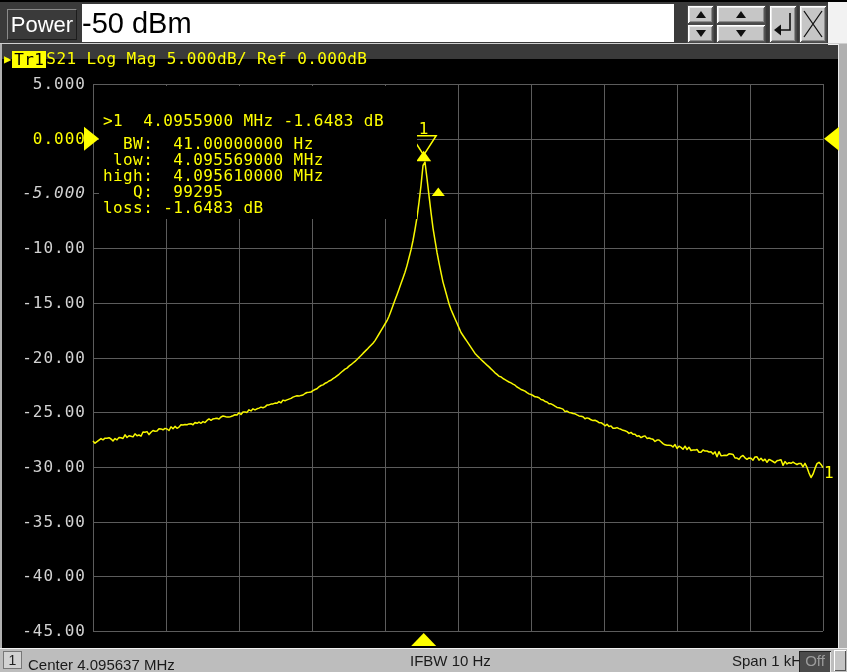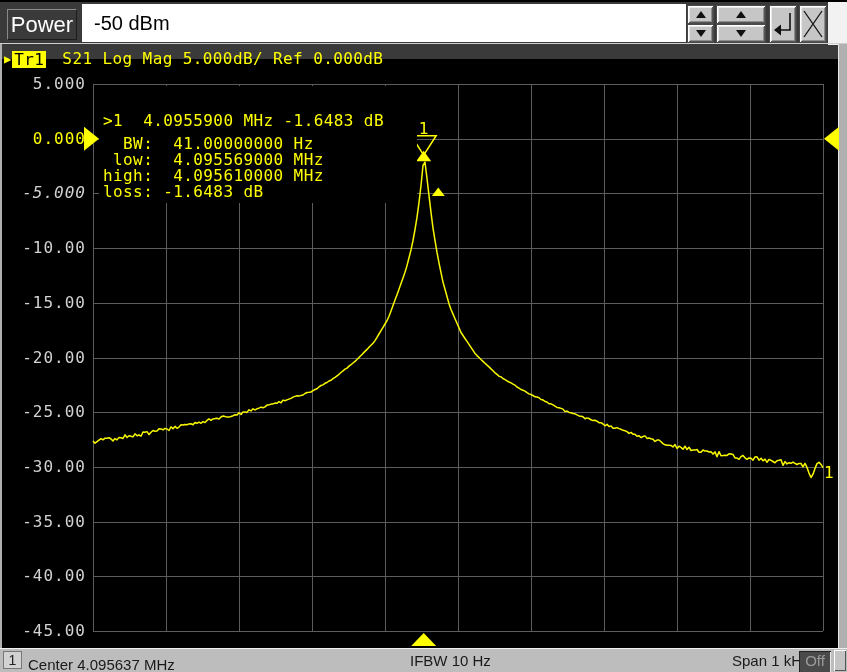--- a/index.html
+++ b/index.html
@@ -7,41 +7,41 @@
        font-family:"DejaVu Sans Mono",monospace;}
   
   .top-bar{position:absolute;left:0;top:0;width:847px;height:59px;
            background:#3a3a3a;border-top:2px solid #000;box-sizing:border-box;}
   .power-btn{position:absolute;left:7px;top:7px;width:68px;height:29px;
              color:#fff;font-family:"Liberation Sans",sans-serif;font-size:22px;
              line-height:29px;text-align:center;
              border:1px solid #8a8a8a;border-right-color:#1c1c1c;border-bottom-color:#1c1c1c;}
   .power-field{position:absolute;left:82px;top:2px;width:592px;height:38px;
                background:#fff;color:#000;font-family:"Liberation Sans",sans-serif;
-               font-size:20px;line-height:38px;padding-left:12px;}
+               font-size:29px;line-height:38px;}
   .btn95{position:absolute;background:#c6c6c6;border:1px solid #4a4a4a;box-sizing:border-box;
          box-shadow:inset 1px 1px 0 #ffffff,inset -1px -1px 0 #555555,
                     inset 2px 2px 0 #e9e9e9,inset -2px -2px 0 #8d8d8d;
          display:flex;align-items:center;justify-content:center;}
   .arr-up{width:0;height:0;border-left:5px solid transparent;border-right:5px solid transparent;
           border-bottom:7px solid #101010;}
   .arr-down{width:0;height:0;border-left:5px solid transparent;border-right:5px solid transparent;
             border-top:7px solid #101010;}
   .top-right-strip{position:absolute;left:828px;top:0;width:19px;height:43px;background:#f2f2f2;}
   
   .frame-top{position:absolute;left:0;top:43px;width:847px;height:1px;background:#cfcfcf;}
   .frame-left{position:absolute;left:0;top:44px;width:2px;height:604px;background:#b0b0b0;}
   .frame-right{position:absolute;left:838px;top:44px;width:9px;height:604px;background:#b0b0b0;
                border-left:1px solid #e9e9e9;box-sizing:border-box;}
   
   .trace-header{position:absolute;left:4px;top:50px;height:18px;display:flex;align-items:center;}
   .marker-arrow{color:#ffff00;font-size:12px;line-height:18px;margin-right:1px;}
   .trace-id{background:#ffff00;color:#000;font-size:16px;line-height:17px;
             letter-spacing:.4px;padding:0 2px;text-align:right;}
-  .trace-settings{color:#ffff00;font-size:16px;line-height:18px;letter-spacing:.4px;margin-left:16px;}
+  .trace-settings{color:#ffff00;font-size:16px;line-height:18px;letter-spacing:.4px;margin-left:0;}
   
   #chart-svg{position:absolute;left:0;top:0;width:847px;height:672px;}
   .ylab{position:absolute;left:22px;width:64px;text-align:right;color:#d2d2d2;
         font-size:16px;letter-spacing:1px;line-height:18px;}
   .ylab.ref{color:#ffff00;}
   .marker-info{position:absolute;left:99px;top:86px;width:314px;background:#000;
                color:#ffff00;font-size:16px;letter-spacing:.4px;padding:2px 0 3px 4px;}
   .marker-info .l1{white-space:pre;line-height:18px;margin-bottom:6px;margin-top:24px;}
   .marker-info .row{white-space:pre;line-height:16px;}
   
@@ -151,20 +151,21 @@
   <span class="marker-arrow">▶</span>
   <span class="trace-id">Tr1</span>
   <span class="trace-settings">S21 Log Mag 5.000dB/ Ref 0.000dB</span>
 </div>
 
 <div class="marker-info">
   <div class="l1">&gt;1  4.0955900 MHz -1.6483 dB</div>
   <div class="row">  BW:  41.00000000 Hz</div>
   <div class="row"> low:  4.095569000 MHz</div>
   <div class="row">high:  4.095610000 MHz</div>
+  <div class="row">   Q:  99295</div>
   <div class="row">loss: -1.6483 dB</div>
 </div>
 
 <div class="status-bar">
   <div class="chan-box">1</div>
   <div class="sb-center">Center 4.095637 MHz</div>
   <div class="sb-ifbw">IFBW 10 Hz</div>
   <div class="sb-span">Span 1 kHz</div>
   <div class="off-box">Off</div>
   <div class="grip-box"></div>

